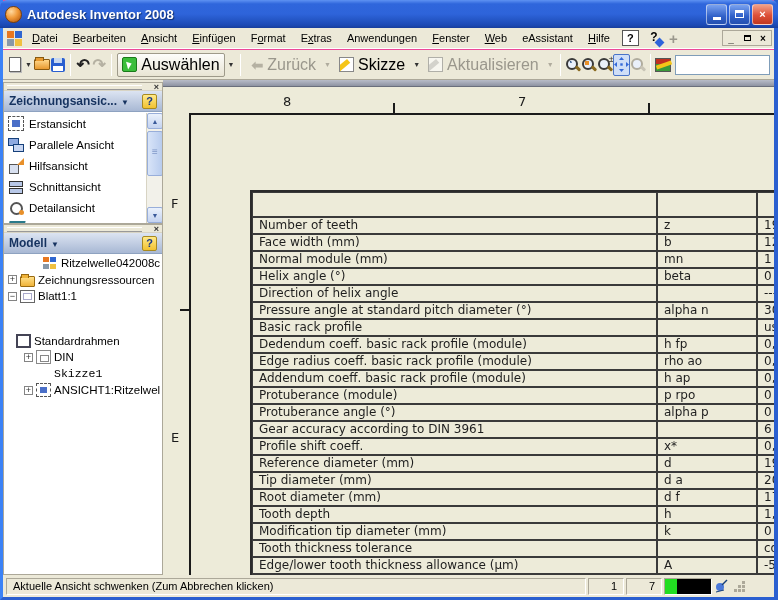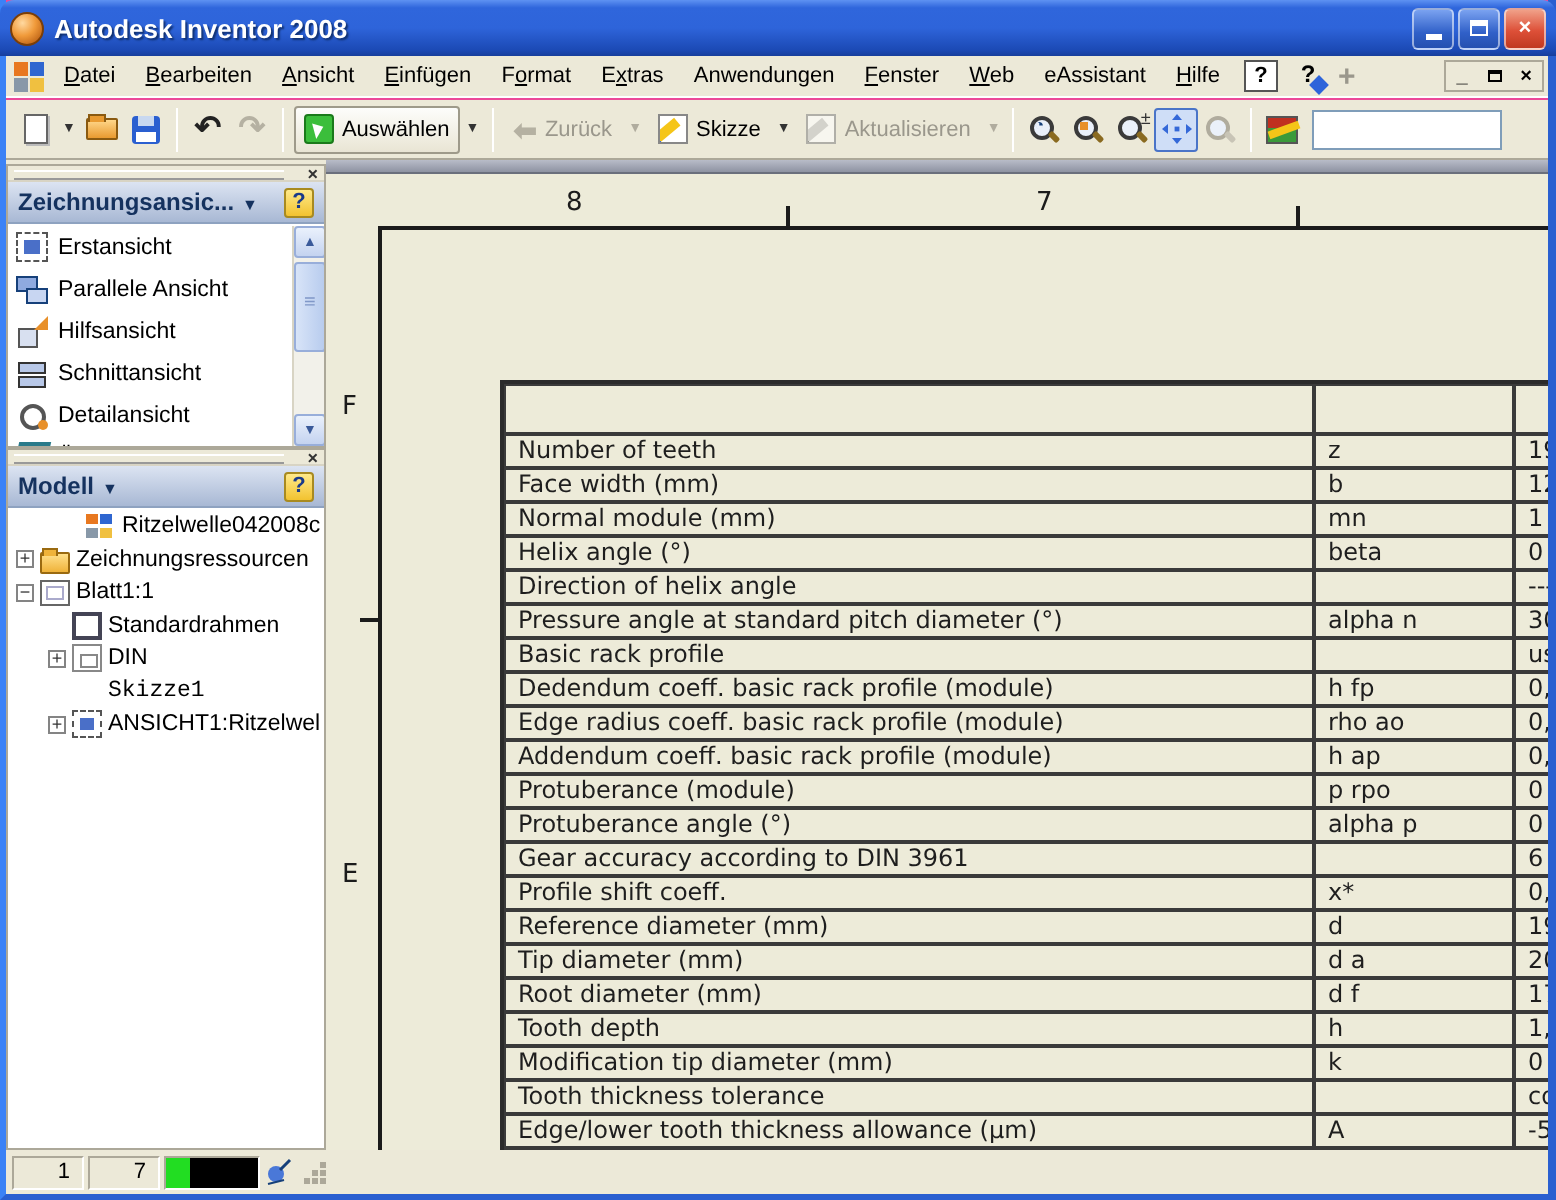--- a/index.html
+++ b/index.html
@@ -54,21 +54,21 @@
     border-radius:1px; position:relative; }
   .folder-ico::before { content:""; position:absolute; left:0; top:-3px; width:7px; height:3px;
     background:#E89A30; border:1px solid #8a5a10; border-bottom:none; }
   .floppy-ico { width:14px; height:14px; background:#2A5FD0; border-radius:2px; position:relative; }
   .floppy-ico::before { content:""; position:absolute; left:3px; top:0; width:8px; height:5px; background:#C8D8F0; }
   .floppy-ico::after { content:""; position:absolute; left:2px; bottom:1px; width:10px; height:5px; background:#fff; }
   .undo-g { font-size:16px; font-weight:bold; color:#222; line-height:1; }
   .redo-g { font-size:16px; font-weight:bold; color:#b5b1a2; line-height:1; }
   .tool-btn { display:flex; align-items:center; height:24px; padding:0 4px; background:linear-gradient(180deg,#FDFDFB,#E9E5D4);
     border:1px solid #9e9a8a; border-radius:2px; margin:0 1px; gap:4px; }
-  .tool-btn .lbl { font-size:11px; color:#000;text-align:center; }
+  .tool-btn .lbl { font-size:16px; color:#000;text-align:center; }
   .tool-btn.dis { background:none; border:1px solid transparent; }
   .tool-btn.dis .lbl { color:#9a978c; }
   .cursor-ico { width:15px; height:15px; background:#3BBE3B; border:1px solid #1a7a1a; border-radius:2px; position:relative; }
   .cursor-ico::after { content:""; position:absolute; left:4px; top:3px; width:0; height:0;
     border-left:5px solid #fff; border-top:3px solid transparent; border-bottom:5px solid transparent; transform:rotate(-15deg); }
   .backarrow-ico { color:#b5b1a2; font-size:14px; font-weight:bold; }
   .sketch-ico { width:15px; height:15px; background:#fff; border:1px solid #888; position:relative; overflow:hidden; }
   .sketch-ico::after { content:""; position:absolute; left:-2px; bottom:-2px; width:16px; height:5px;
     background:linear-gradient(90deg,#2E64DA 20%,#F5C518 20%); transform:rotate(-40deg); transform-origin:left bottom; }
   .sketch-ico.gray { filter:grayscale(1) opacity(.6); }
@@ -390,21 +390,21 @@
           <span class="tico ico-folder"><i></i><i></i><i></i><i></i></span>
           <span class="tlabel">Zeichnungsressourcen</span>
         </div>
 
         <div class="tree-row" style="padding-left: 4px;">
           <span class="exp">−</span>
           <span class="tico ico-sheet"><i></i><i></i><i></i><i></i></span>
           <span class="tlabel">Blatt1:1</span>
         </div>
 
-        <div class="tree-row" style="padding-left: 20px;">
+        <div class="tree-row" style=" margin-top: 28px;">
           <span class="exp hidden"></span>
           <span class="tico ico-frame"><i></i><i></i><i></i><i></i></span>
           <span class="tlabel">Standardrahmen</span>
         </div>
 
         <div class="tree-row" style="padding-left: 20px;">
           <span class="exp">+</span>
           <span class="tico ico-din"><i></i><i></i><i></i><i></i></span>
           <span class="tlabel">DIN</span>
         </div>
@@ -529,20 +529,21 @@
         <div class="gt-cell">-5</div>
       
         <div class="gt-cell">No. of teeth for span measurement</div>
         <div class="gt-cell">k</div>
         <div class="gt-cell">4</div>
       </span>
     </div>
   </div>
 
   <div class="statusbar">
+    <span class="st-cell st-msg">Aktuelle Ansicht schwenken (Zum Abbrechen klicken)</span>
     <span class="st-cell st-num1">1</span>
     <span class="st-cell st-num2">7</span>
     <span class="st-cell st-ind">
         <span class="g"></span>
         <span class="b"></span>
       </span>
     <svg width="15" height="14" viewBox="0 0 15 14">
       <circle cx="6" cy="8" r="4" fill="#4A78D8"></circle>
         <line x1="8" y1="6" x2="13" y2="1" stroke="#16407a" stroke-width="1.5"></line>
         <line x1="2" y1="13" x2="10" y2="11" stroke="#16407a" stroke-width="1"></line>

